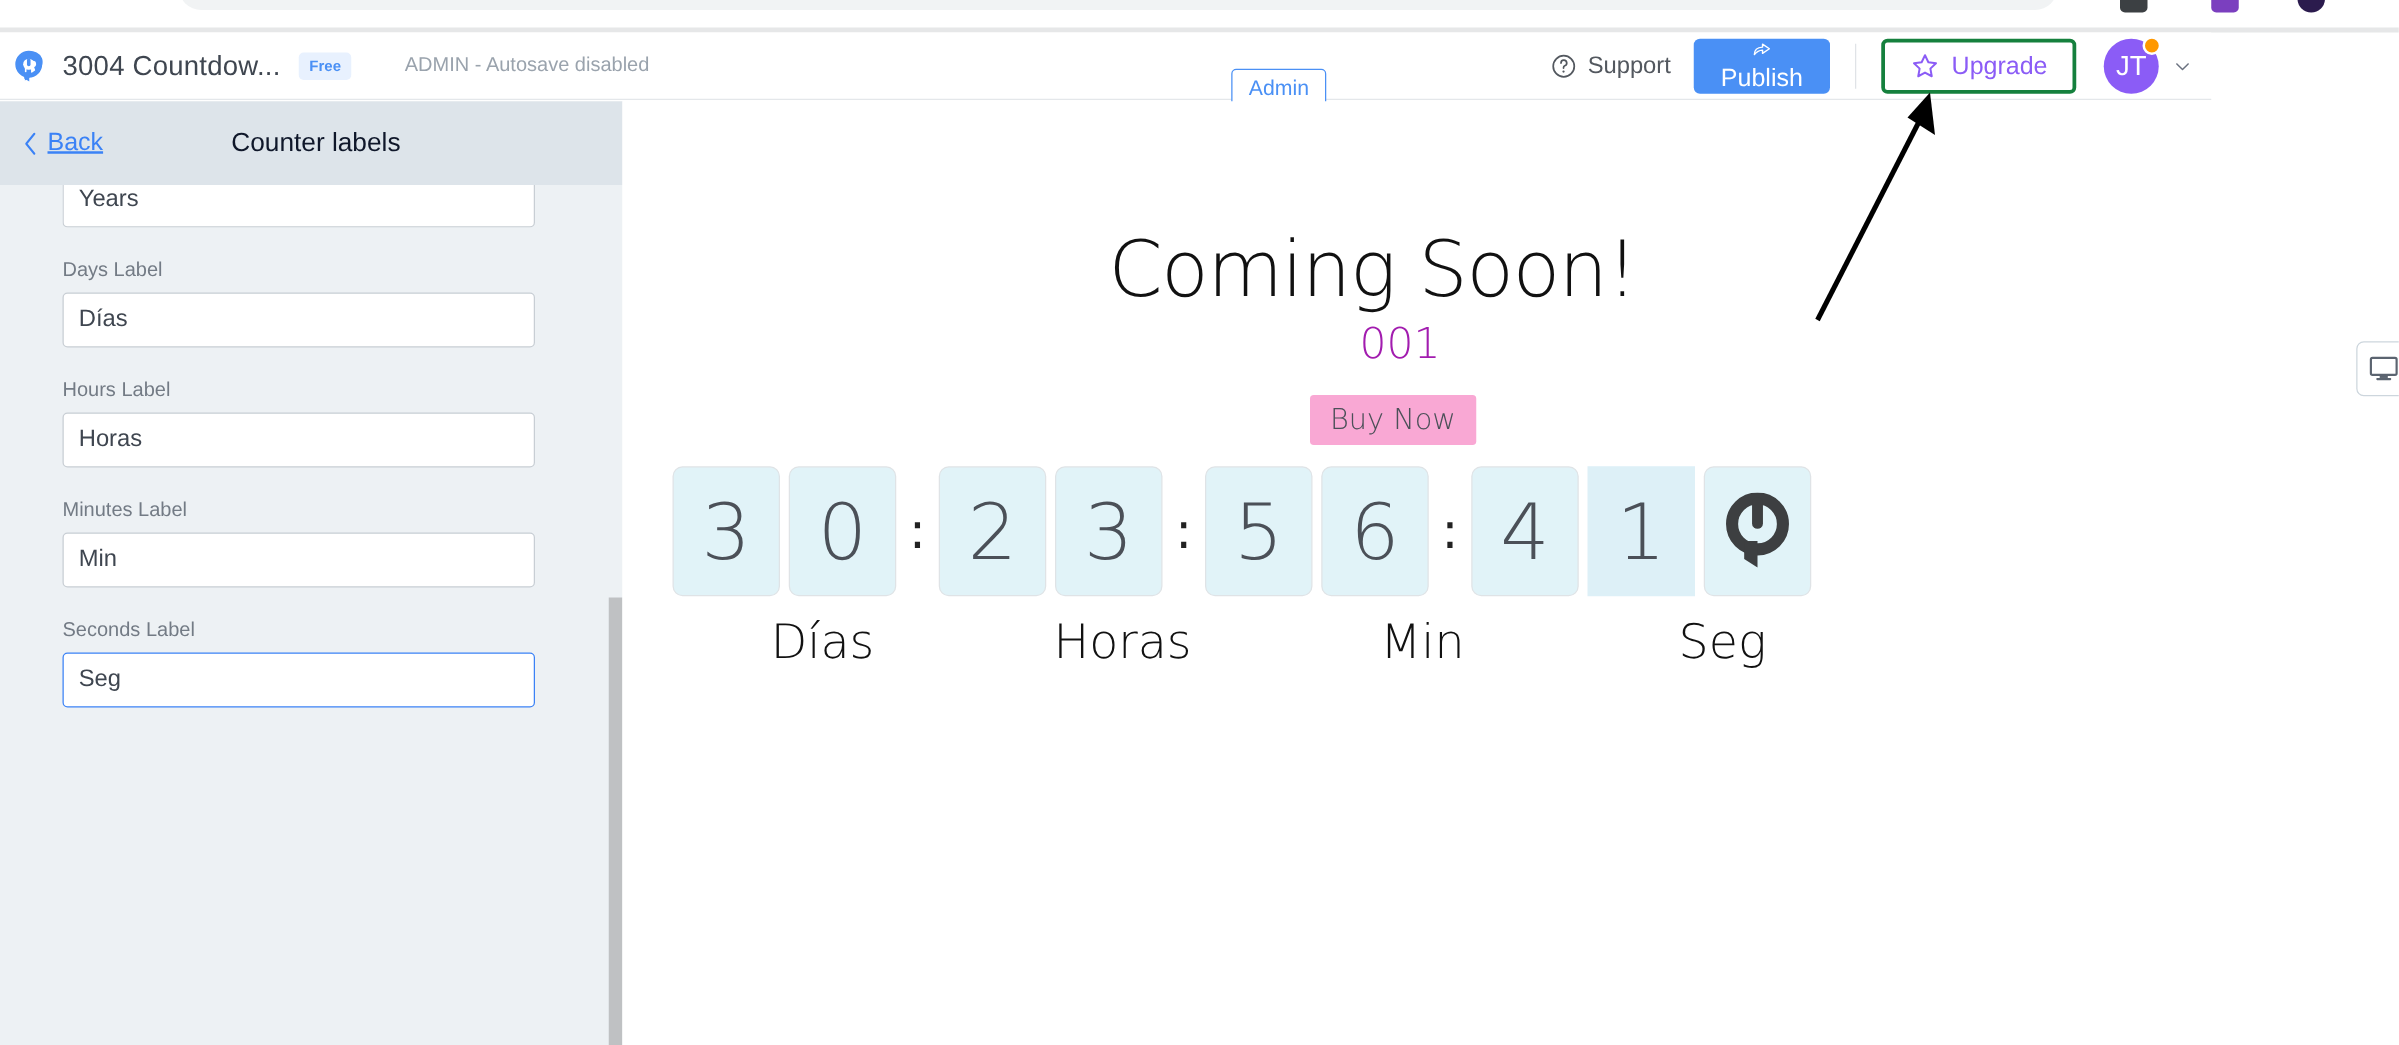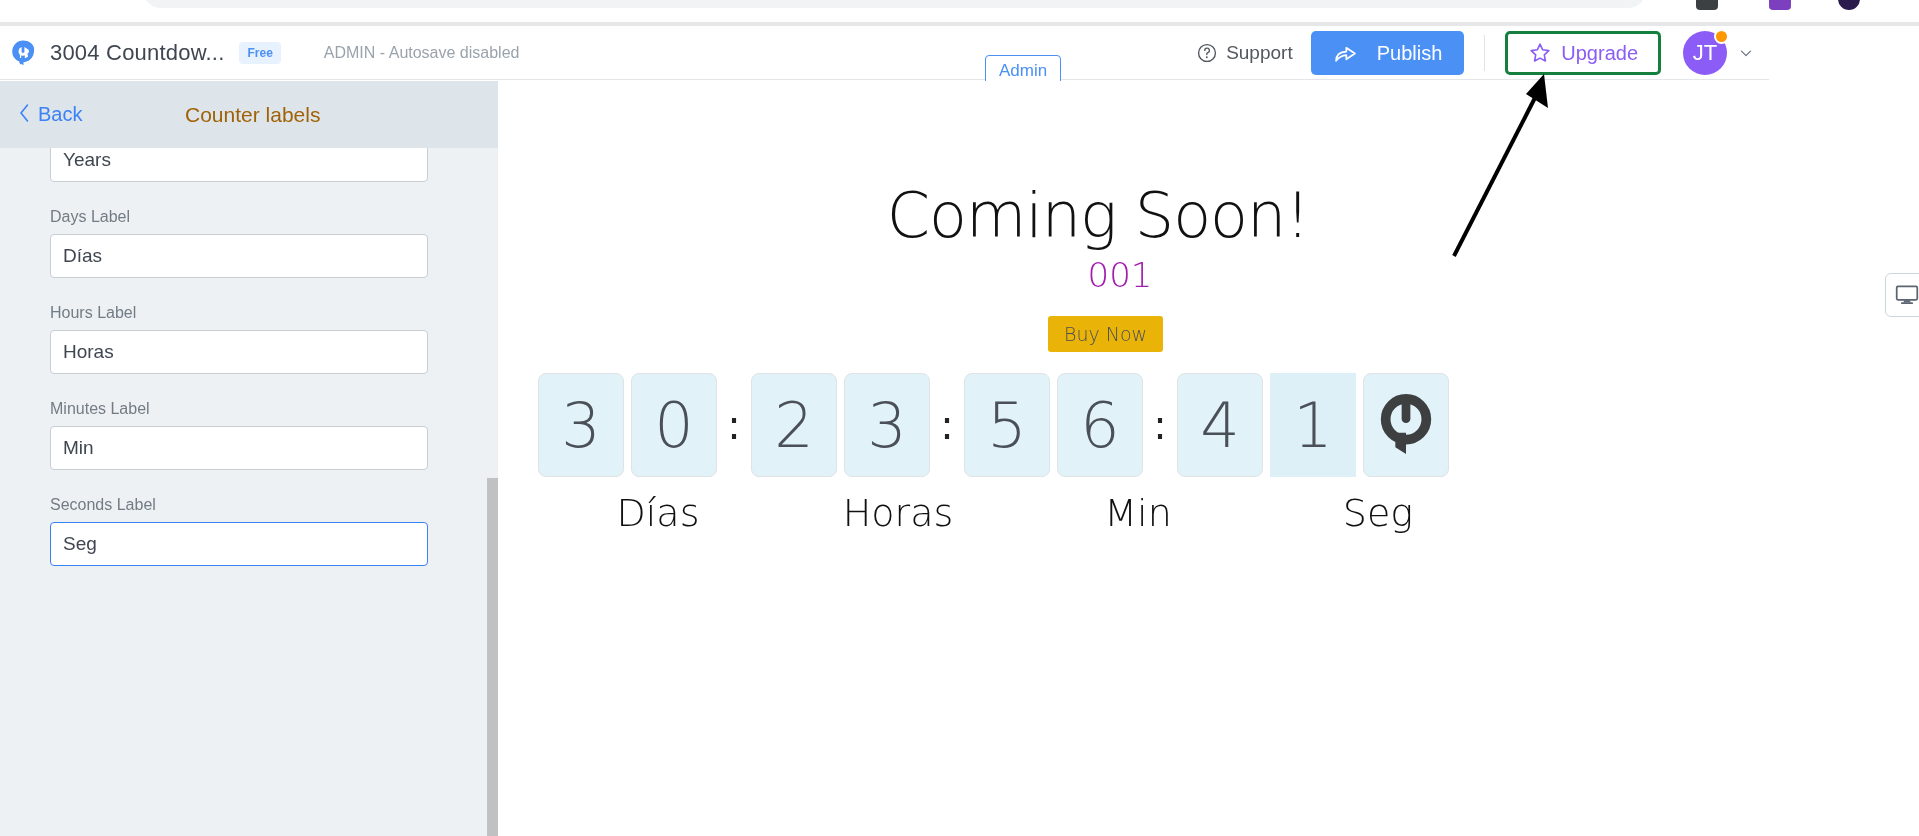--- a/index.html
+++ b/index.html
@@ -56,24 +56,24 @@
   }
   #header-right {
     position: absolute; right: 0; top: 0; height: 54px;
     display: flex; align-items: center;
   }
   #support-button {
     display: flex; align-items: center; gap: 8px;
     font-size: 19px; color: #53585f; cursor: pointer; margin-right: 18px;
   }
   #publish-button {
-    display: flex; align-items: center; gap: 19px;
+    display: flex; align-items: center; gap: 5px;
     background: #4a90f5; color: #fff; font-size: 20px;
     padding: 0 22px; height: 44px; border: none; border-radius: 5px;
-    cursor: pointer; font-family: "Liberation Sans", sans-serif;
+    cursor: pointer; font-family: "Liberation Sans", sans-serif; flex-direction: column;
   }
   #header-divider {
     width: 1px; height: 36px; background: #e0e3e7; margin: 0 20px;
   }
   #upgrade-button {
     display: flex; align-items: center; gap: 9px;
     background: #fff; color: #8b5cf6; font-size: 20px;
     padding: 0 20px; height: 44px;
     border: 3px solid #15803d; border-radius: 5px; cursor: pointer;
     font-family: "Liberation Sans", sans-serif;
@@ -94,25 +94,25 @@
   
   #sidebar {
     position: absolute; left: 0; top: 81px; width: 498px; height: 755px;
     background: #edf1f4; overflow: hidden;
   }
   #panel-header {
     height: 67px; background: #dde4ea;
     display: flex; align-items: center; position: relative;
   }
   #back-button {
-    display: flex; align-items: flex-start; gap: 7px;
-    margin-left: 18px; color: #3b82f6; font-size: 20px; cursor: pointer;
+    display: flex; align-items: center; gap: 7px;
+    margin-left: 18px; color: #3b82f6; font-size: 20px; cursor: pointer; text-decoration: underline;
   }
   #panel-title {
-    position: absolute; left: 185px; font-size: 21px; color: #a16207;
+    position: absolute; left: 185px; font-size: 21px; color: #0f172a;
   }
   #sidebar-scroll {
     position: relative; height: 688px; padding: 0 0 0 50px;
   }
   .field-group { margin-top: 26px; }
   .field-group.first { margin-top: 0; }
   .field-label {
     font-size: 16px; color: #737b85; margin-bottom: 8px; display: block;
   }
   .field-input {
@@ -148,21 +148,21 @@
     font-family: "DejaVu Sans", sans-serif; font-weight: 300;
     letter-spacing: -1px;
   }
   #counter-code {
     position: absolute; left: 0; top: 174px; width: 1200px;
     text-align: center; font-size: 34px; color: #a21caf;
     font-family: "DejaVu Sans", sans-serif; font-weight: 300; padding-left: 44px;
   }
   #buy-now-button {
     position: absolute; left: 550px; top: 235px;
-    background: #eab308; color: #4b5058; font-size: 19px;
+    background: #f9a8d4; color: #4b5058; font-size: 23px;
     padding: 7px 16px; border: none; border-radius: 3px; cursor: pointer;
     font-family: "DejaVu Sans", sans-serif; font-weight: 300;
   }
   #countdown-row {
     position: absolute; left: 40px; top: 292px;
     display: flex; align-items: flex-start;
   }
   .digit-tile {
     width: 86px; height: 104px;
     background: #e1f3f8; border: 1px solid #dfe3e6; border-radius: 8px;

